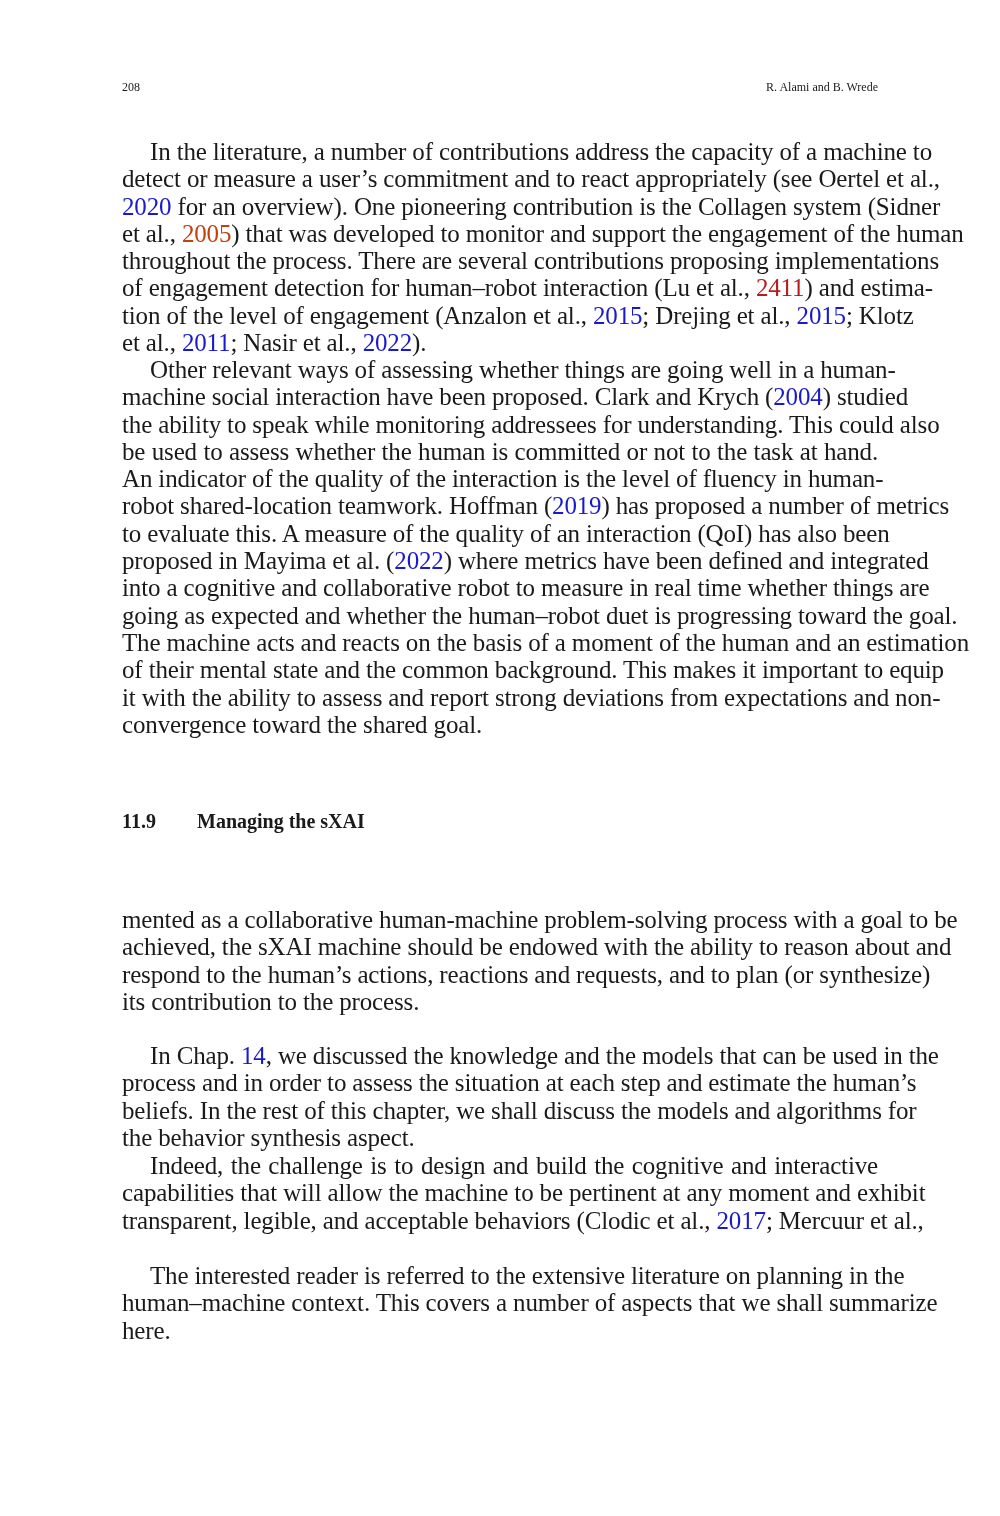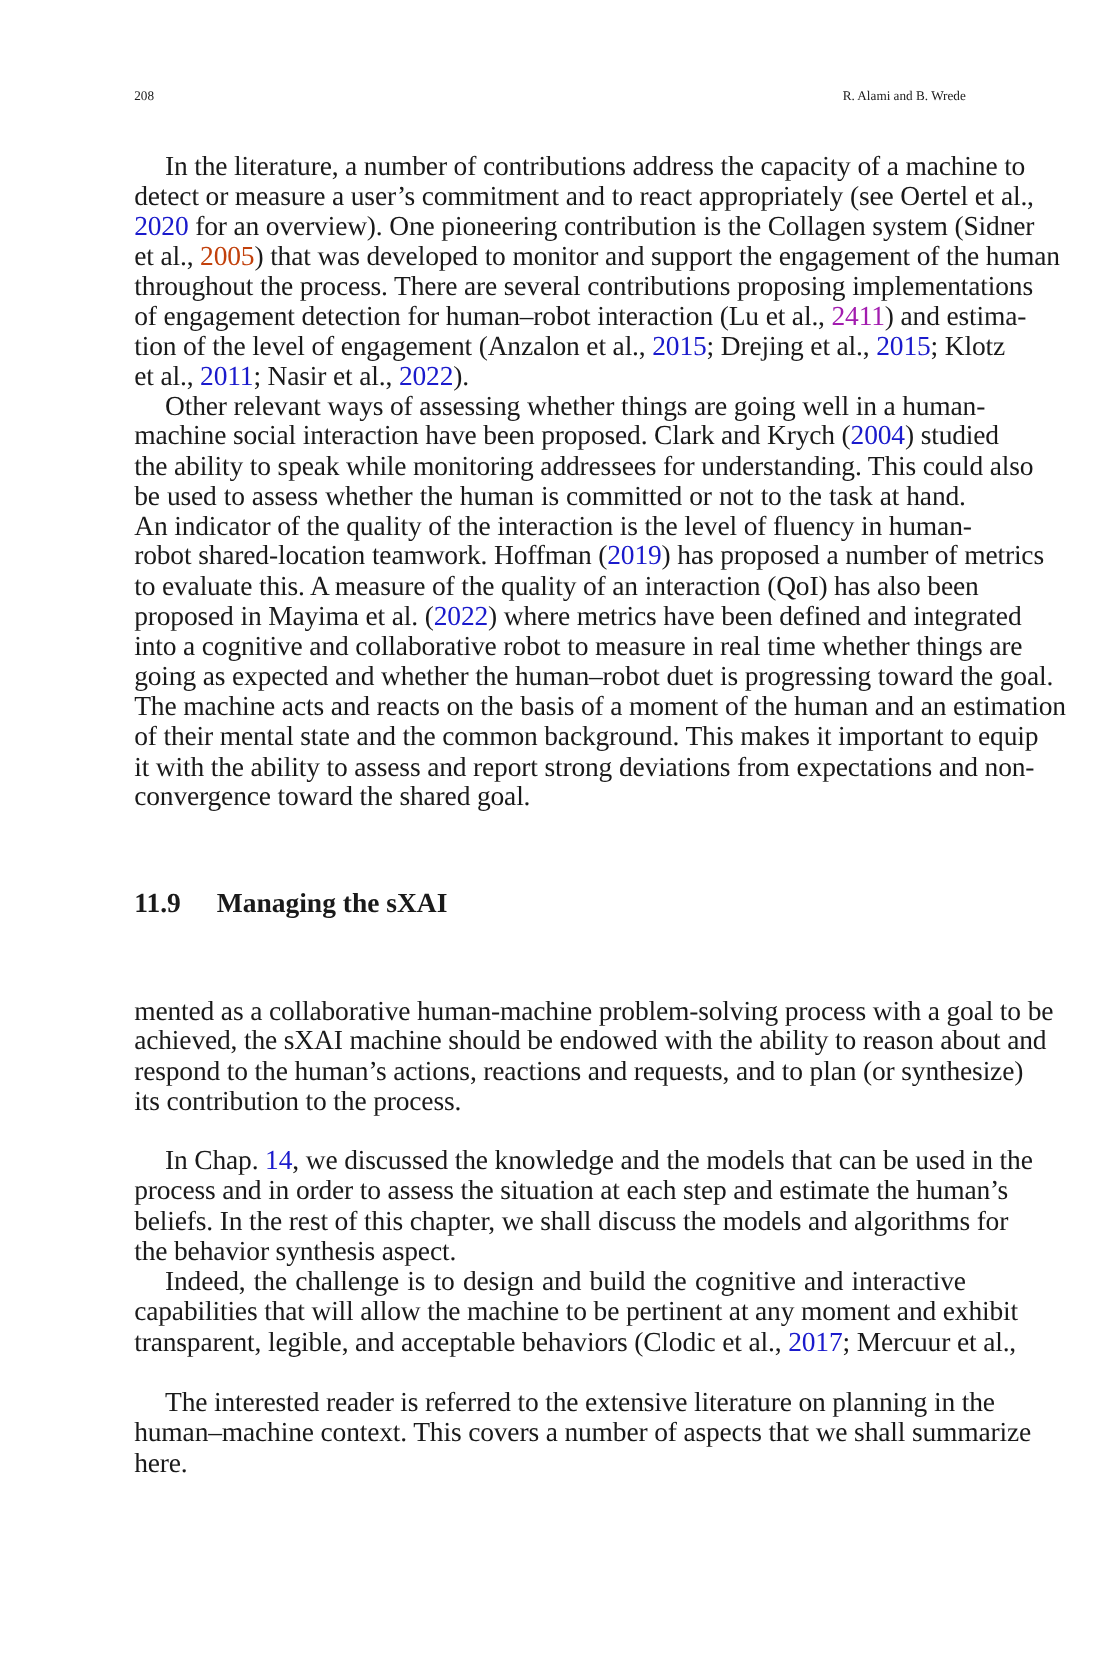--- a/index.html
+++ b/index.html
@@ -8,40 +8,40 @@
   .page { position: absolute; left: 122px; top: 0; width: 756px; }
   .running-head { position: absolute; top: 80px; left: 0; width: 756px; height: 24px;
                   font-size: 12px; display: flex; justify-content: space-between; }
   .body-text { position: absolute; left: 0; width: 756px; font-size: 25px; line-height: 27.3px;
                text-align: justify; text-align-last: left; letter-spacing: -0.15px; }
   .line { display: block; text-align: justify; text-align-last: justify; white-space: nowrap; }
   .line.last { text-align-last: left; }
   .ind { padding-left: 28px; }
   a.ref { color: #1a1acc; text-decoration: none; }
   .section-heading { position: absolute; left: 0; top: 806px; font-family: "Liberation Serif", serif;
-                     font-weight: bold; font-size: 25px; line-height: 31px; display: flex; }
+                     font-weight: bold; font-size: 20px; line-height: 31px; display: flex; }
   .section-heading .num { width: 75px; }
   .section-heading .title { width: 600px; }
 </style>
 </head>
 <body>
 
 <div class="page">
   <div class="running-head">
     <span>208</span>
     <span>R. Alami and B. Wrede</span>
   </div>
 
   <div class="body-text" style="top:138px;">
       <span class="line ind">In the literature, a number of contributions address the capacity of a machine to</span>
       <span class="line">detect or measure a user’s commitment and to react appropriately (see Oertel et al.,</span>
       <span class="line"><a class="ref" href="#" style="color: rgb(26, 26, 204);">2020</a> for an overview). One pioneering contribution is the Collagen system (Sidner</span>
       <span class="line">et al., <a class="ref" href="#" style="color: #c2410c;">2005</a>) that was developed to monitor and support the engagement of the human</span>
       <span class="line">throughout the process. There are several contributions proposing implementations</span>
-      <span class="line">of engagement detection for human–robot interaction (Lu et al., <a class="ref" href="#" style="color: #a21caf;">2411</a>) and estima-</span>
+      <span class="line">of engagement detection for human–robot interaction (Lu et al., <a class="ref" href="#" style="color: #b91c1c;">2411</a>) and estima-</span>
       <span class="line">tion of the level of engagement (Anzalon et al., <a class="ref" href="#" style="color: rgb(26, 26, 204);">2015</a>; Drejing et al., <a class="ref" href="#" style="color: rgb(26, 26, 204);">2015</a>; Klotz</span>
       <span class="line last">et al., <a class="ref" href="#" style="color: rgb(26, 26, 204);">2011</a>; Nasir et al., <a class="ref" href="#" style="color: rgb(26, 26, 204);">2022</a>).</span>
     </div>
   <div class="body-text" style="top:356px;">
       <span class="line ind">Other relevant ways of assessing whether things are going well in a human-</span>
       <span class="line">machine social interaction have been proposed. Clark and Krych (<a class="ref" href="#" style="color: rgb(26, 26, 204);">2004</a>) studied</span>
       <span class="line">the ability to speak while monitoring addressees for understanding. This could also</span>
       <span class="line">be used to assess whether the human is committed or not to the task at hand.</span>
       <span class="line">An indicator of the quality of the interaction is the level of fluency in human-</span>
       <span class="line">robot shared-location teamwork. Hoffman (<a class="ref" href="#" style="color: rgb(26, 26, 204); margin-top: 24px;">2019</a>) has proposed a number of metrics</span>

